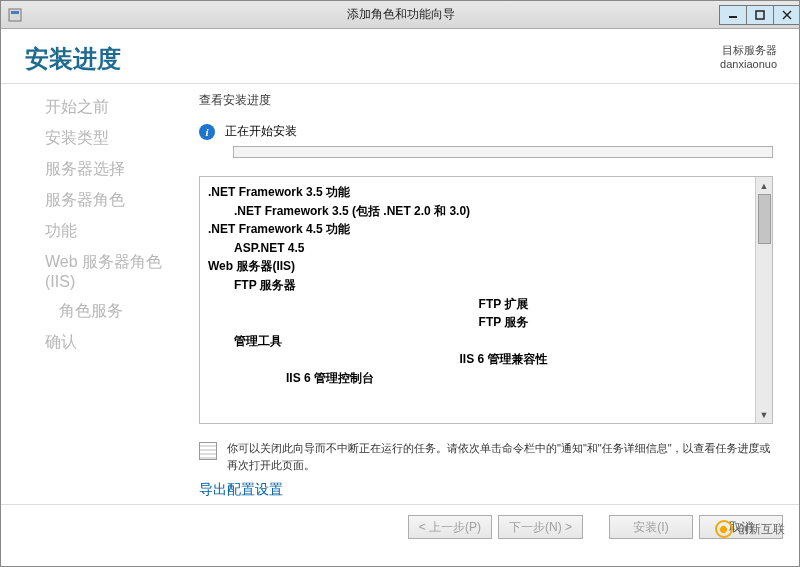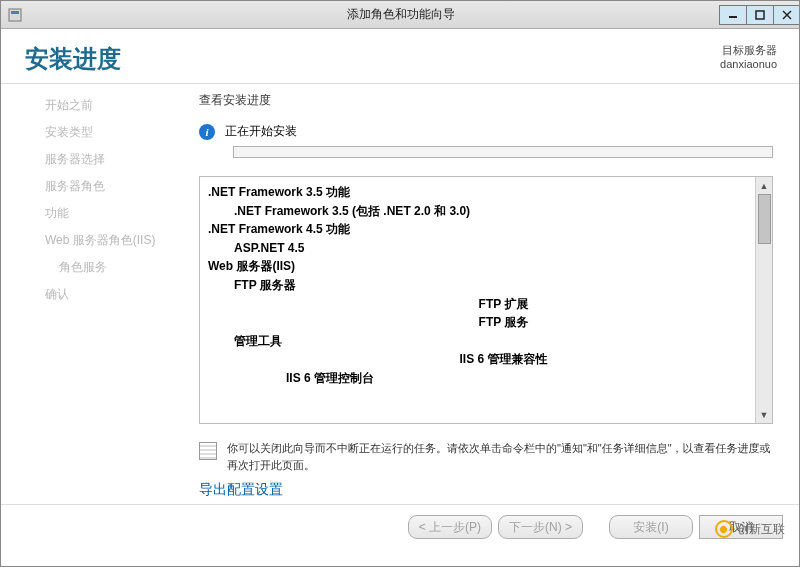--- a/index.html
+++ b/index.html
@@ -7,21 +7,21 @@
   .titlebar { background: linear-gradient(#e8e8e8,#d8d8d8); border-bottom: 1px solid #aaa; height: 28px; display: flex; align-items: center; position: relative; gap: 44px; }
   .titlebar-icon { width: 16px; height: 16px; margin: 0 6px; display: inline-flex; align-items: center; justify-content: center; }
   .titlebar-title { position: absolute; left: 0; right: 0; text-align: center; font-size: 12px; color: #222; }
   .win-controls { margin-left: auto; display: flex; }
   .win-btn { width: 28px; height: 20px; border: 1px solid #777; background: #cfe7f5; margin-left: -1px; display: flex; align-items: center; justify-content: center; font-size: 11px; cursor: default; }
   .header-area { display: flex; align-items: flex-start; padding: 14px 24px 8px 24px; border-bottom: 1px solid #ddd; }
   .page-title { color: #1f6b8f; font-size: 24px; font-weight: 700; flex: 1; }
   .target-box { text-align: right; font-size: 11px; color: #444; }
   .body-area { display: flex; height: 420px; }
   .sidebar { width: 190px; padding: 8px 0; }
-  .nav-item { padding: 5px 0 5px 44px; font-size: 12px; color: #b8b8b8; cursor: default; }
+  .nav-item { padding: 5px 0 5px 44px; font-size: 16px; color: #b8b8b8; cursor: default; }
   .nav-item.sub { padding-left: 58px; }
   .nav-item.active { background: #0070b8; color: #fff; }
   .content { flex: 1; padding: 8px 28px 0 8px; display: flex; flex-direction: column; }
   .content-label { font-size: 12px; color: #333; margin-bottom: 14px; }
   .status-row { display: flex; align-items: center; gap: 10px; margin-bottom: 6px; }
   .info-icon-circle { width: 16px; height: 16px; border-radius: 50%; background: #1e75cc; color: #fff; display: flex; align-items: center; justify-content: center; font-size: 11px; font-weight: bold; font-family: Georgia, serif; font-style: italic; }
   .progress-shell { margin-left: 34px; height: 12px; border: 1px solid #b0b0b0; background: #f4f4f4; margin-bottom: 18px; }
   .feature-box { border: 1px solid #bdbdbd; height: 248px; position: relative; display: flex; }
   .feature-scroll { flex: 1; overflow: hidden; padding: 6px 8px; font-size: 12px; line-height: 1.55; }
   .feature-scroll .l0 { font-weight: bold; }
@@ -29,21 +29,21 @@
   .feature-scroll .l2 { font-weight: bold; padding-left: 52px; text-align: center; }
   .feature-scroll .l3 { font-weight: bold; padding-left: 78px; }
   .vscroll { width: 17px; background: #eaeaea; border-left: 1px solid #ccc; display: flex; flex-direction: column; align-items: center; }
   .vscroll .arrow { width: 100%; height: 17px; display: flex; align-items: center; justify-content: center; color: #555; font-size: 9px; }
   .vscroll .thumb { width: 13px; height: 50px; background: #c4c4c4; border: 1px solid #9a9a9a; margin-top: 0; }
   .note-row { display: flex; gap: 10px; margin-top: 16px; font-size: 11px; color: #333; line-height: 1.5; }
   .note-icon { width: 18px; min-width:18px; height: 18px; border: 1px solid #999; background: repeating-linear-gradient(0deg,#ddd,#ddd 2px,#fff 2px,#fff 4px); margin-top:2px; }
   .export-link { color: #005fa3; font-size: 14px; margin-top: 8px; display: inline-block; cursor: pointer; }
   .footer { border-top: 1px solid #ddd; padding: 10px 18px; display: flex; justify-content: flex-end; gap: 6px; align-items: center; }
   .btn { min-width: 84px; height: 24px; border: 1px solid #adadad; background: linear-gradient(#f5f5f5,#e6e6e6); font-size: 12px; color: #555; padding: 0 10px; cursor: default; }
-  .btn.disabled { color: #a0a0a0; border-radius: 9px; }
+  .btn.disabled { color: #a0a0a0; }
   .watermark { position: absolute; right: 16px; bottom: 30px; font-size: 12px; color: #666; display: flex; align-items: center; gap: 4px; pointer-events: none; }
   .wm-badge { width: 18px; height: 18px; border-radius: 50%; border: 2px solid #f2a900; display:inline-block; position:relative; }
   .wm-badge:after { content:""; position:absolute; width:7px; height:7px; background:#f2a900; border-radius:50%; left:3px; top:4px; transform: rotate(45deg);}
   .outer { position: relative; width: 800px; height: 567px; }
 </style>
 </head>
 <body>
 
 <div class="outer">
   <div class="titlebar">

